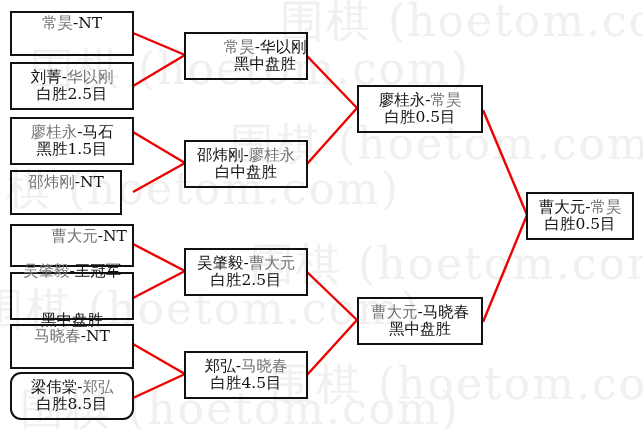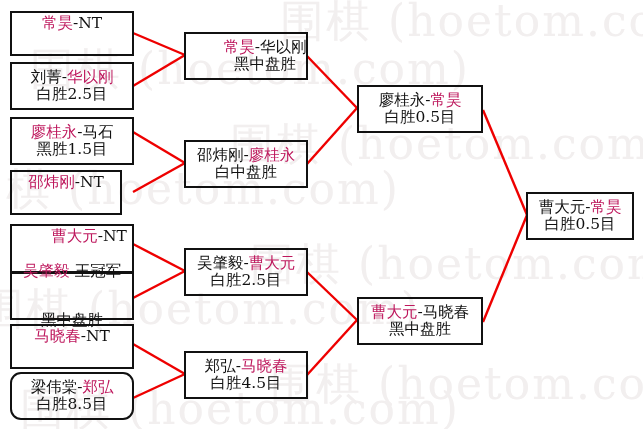--- a/index.html
+++ b/index.html
@@ -54,21 +54,21 @@
     padding-top:2px;
     line-height:1.08;
     font-size:15.5px;
     color:#111111;
     font-family:"DejaVu Serif","Liberation Serif",serif;
     white-space:nowrap;
   }
   .node .line1{display:block;}
   .node .line2{display:block;}
   .node.two-line{justify-content:center;padding-top:0;}
-  .red{color:#be185d;}
+  .red{color:#737373;}
   .blk{color:#111111;}
 </style>
 </head>
 <body>
 
 <div id="bracket">
 
   <div class="watermark wm1">围棋 (hoetom.com)</div>
   <div class="watermark wm2">围棋 (hoetom.com)</div>
   <div class="watermark wm3">围棋 (hoetom.com)</div>
@@ -115,21 +115,21 @@
   <div class="node two-line" style="left:10px;top:117px;width:124px;height:48px;">
     <span class="line1"><span class="red">廖桂永</span><span class="blk">-</span><span class="blk">马石</span></span>
     <span class="line2">黑胜1.5目</span>
   </div>
 
   <div class="node" style="left:10px;top:170px;width:112px;height:45px;">
     <span class="line1"><span class="red">邵炜刚</span><span class="blk">-</span><span class="blk">NT</span></span>
     <span class="line2"></span>
   </div>
 
-  <div class="node" style="left:10px;top:224px;width:124px;height:49px;padding-left:34px;">
+  <div class="node" style="left:10px;top:224px;width:124px;height:43px;padding-left:34px;">
     <span class="line1"><span class="red">曹大元</span><span class="blk">-</span><span class="blk">NT</span></span>
     <span class="line2"></span>
   </div>
 
   <div class="node two-line" style="left:10px;top:272px;width:124px;height:48px;gap:32px;">
     <span class="line1"><span class="red">吴肇毅</span><span class="blk">-</span><span class="blk">王冠军</span></span>
     <span class="line2">黑中盘胜</span>
   </div>
 
   <div class="node" style="left:10px;top:324px;width:124px;height:45px;">

